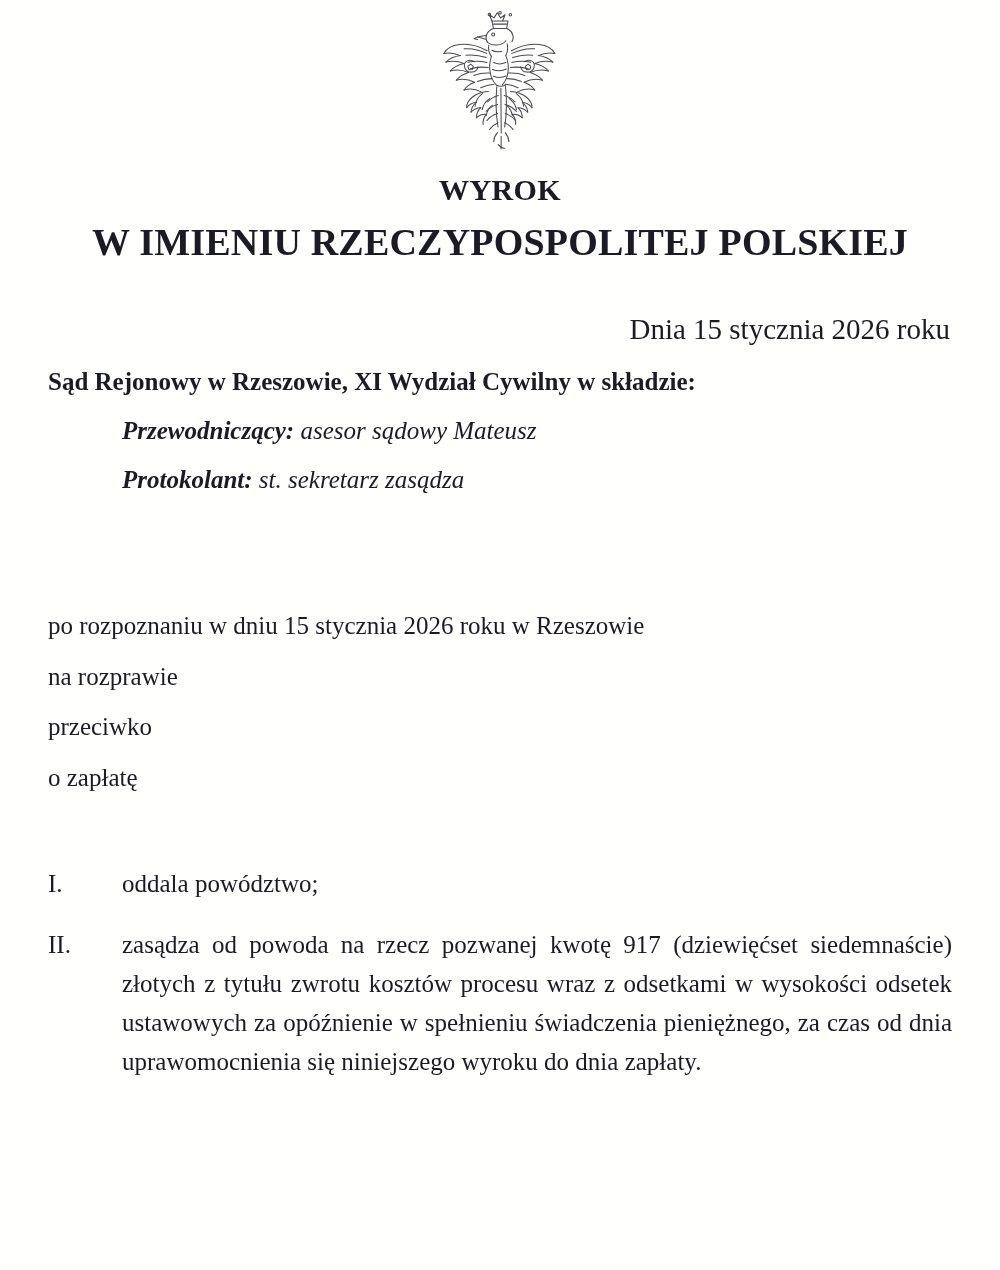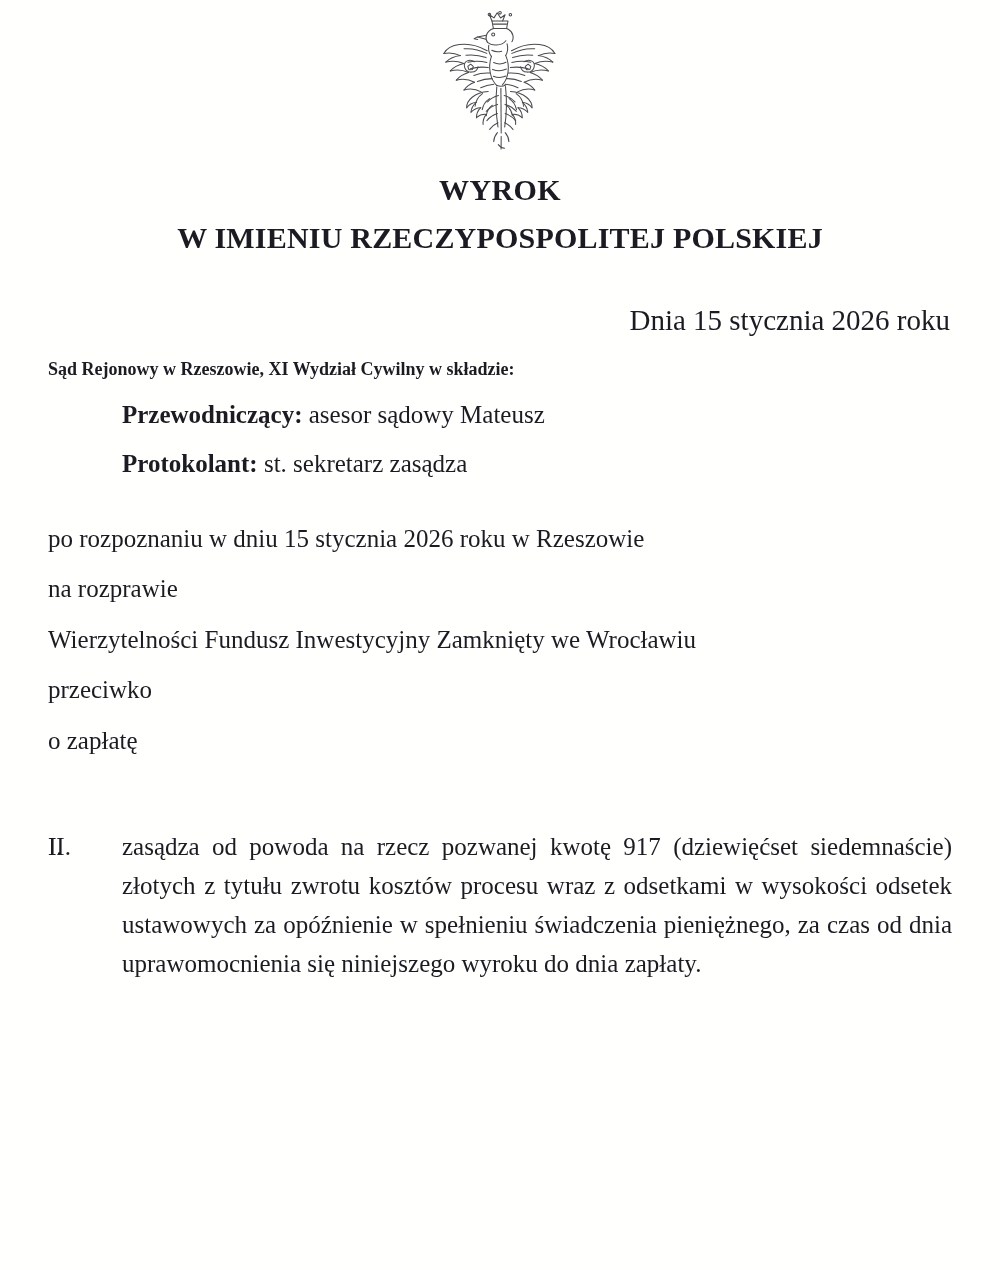--- a/index.html
+++ b/index.html
@@ -44,60 +44,61 @@
     text-align: center;
     margin-top: 20px;
   }
   .title-main {
     font-size: 30px;
     font-weight: bold;
     letter-spacing: 0.4px;
     line-height: 1.18;
   }
   .title-sub {
-    font-size: 30px;
+    font-size: 38px;
     font-weight: bold;
     letter-spacing: 0.2px;
     line-height: 1.18;
     margin-top: 13px;
   }
 
   
   .body-area {
     padding: 0 10px;
     margin-top: 0;
   }
   .date-line {
     text-align: right;
     font-size: 29px;
     margin-top: 48px;
     padding-right: 2px;
   }
   .court-line {
-    font-size: 18px;
+    font-size: 25px;
     font-weight: bold;
     margin-top: 22px;
   }
   .panel-line {
     font-size: 25px;
     margin-top: 21px;
     padding-left: 74px;
+    font-style: italic;
   }
   .panel-line .role {
     font-weight: bold;
   }
 
   
   .para {
     font-size: 25px;
     margin-top: 18px;
     line-height: 1.30;
   }
   .para.first-para {
-    margin-top: 45px;
+    margin-top: 116px;
   }
   .para.justified {
     text-align: justify;
     text-justify: inter-word;
   }
   .para.justified > span {
     display: block;
   }
 
   
@@ -257,31 +258,31 @@
 
     <div class="panel-line">
       <span class="role">Protokolant:</span><span> st. sekretarz zasądza</span>
     </div>
 
     <div class="para first-para">po rozpoznaniu w dniu 15 stycznia 2026 roku w Rzeszowie</div>
 
     <div class="para">na rozprawie</div>
 
     <div class="para justified">
-      <span>Wierzytelności Fundusz Inwestycyjny Zamknięty we Wrocławiu</span>
     </div>
 
     <div class="para">przeciwko</div>
 
     <div class="para">o zapłatę</div>
 
     <div class="ruling-list">
 
       <div class="ruling-item">
         <span class="ruling-num">I.</span>
+        <span>oddala powództwo;</span>
       </div>
 
       <div class="ruling-item">
         <span class="ruling-num">II.</span>
         <span>zasądza od powoda na rzecz pozwanej kwotę 917 (dziewięćset siedemnaście) złotych z tytułu zwrotu kosztów procesu wraz z odsetkami w wysokości odsetek ustawowych za opóźnienie w spełnieniu świadczenia pieniężnego, za czas od dnia uprawomocnienia się niniejszego wyroku do dnia zapłaty.</span>
       </div>
 
     </div>
 
   </div>

